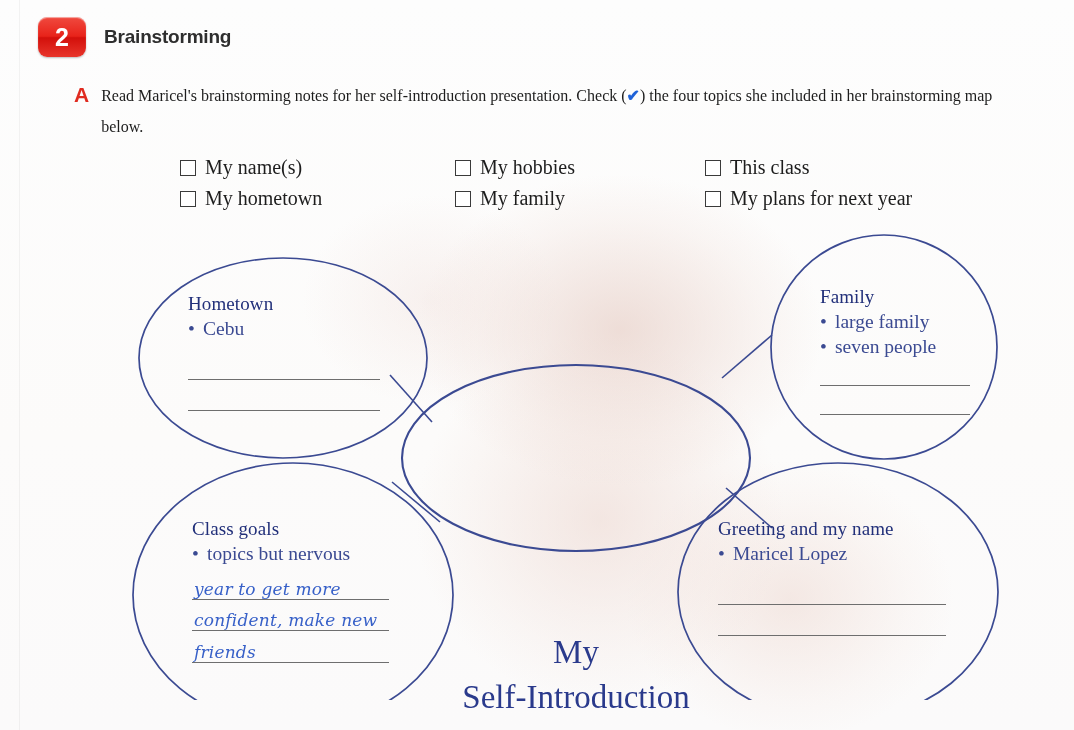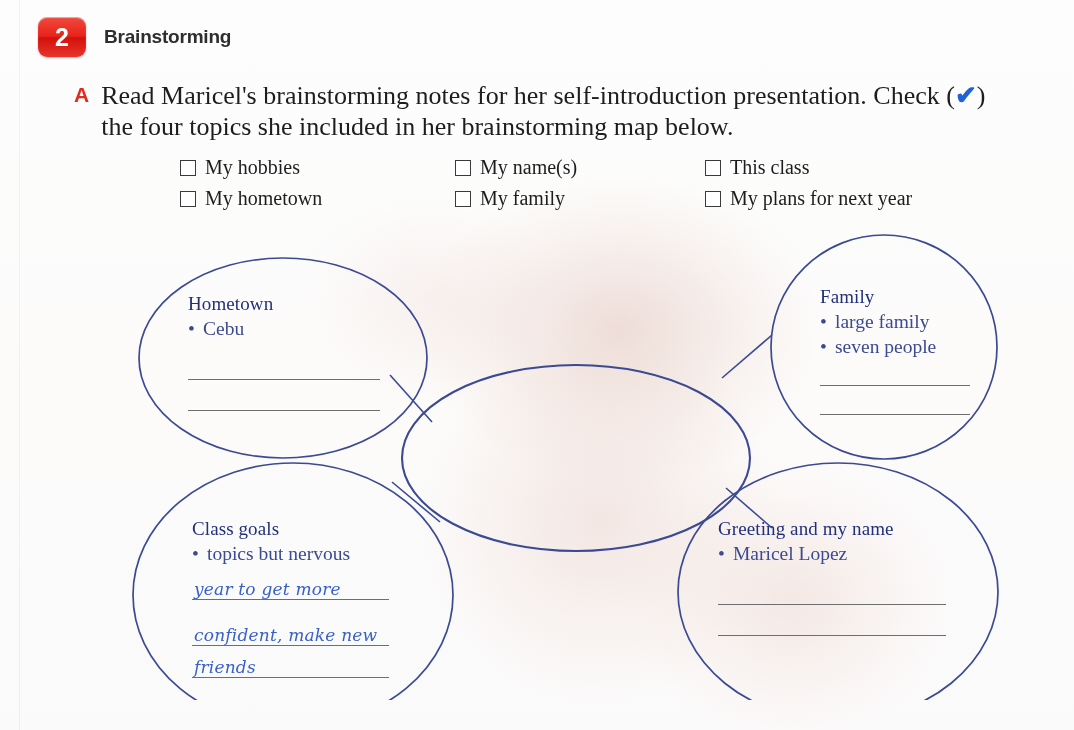--- a/index.html
+++ b/index.html
@@ -76,21 +76,21 @@
     gap: 12px;
   }
   .task-letter {
     font-family: "Liberation Sans", sans-serif;
     font-weight: bold;
     font-size: 21px;
     color: #e02b20;
     line-height: 30px;
   }
   .instruction-text {
-    font-size: 26px;
+    font-size: 16px;
     line-height: 31px;
     color: #1d1d1d;
     max-width: 915px;
   }
   .check-glyph {
     color: #1f62d8;
     font-weight: bold;
     font-family: "Liberation Sans", sans-serif;
   }
 
@@ -184,25 +184,25 @@
   </div>
 
   <div class="instruction">
     <div class="task-letter">A</div>
     <div class="instruction-text"><span>Read Maricel's brainstorming notes for her self-introduction presentation. Check (</span><span class="check-glyph">✔</span><span>) the four topics she included in her brainstorming map below.</span></div>
   </div>
 
   <div class="options">
     <div class="option">
       <span class="checkbox"></span>
+      <span>My name(s)</span>
+    </div>
+    <div class="option">
+      <span class="checkbox"></span>
       <span>My hobbies</span>
-    </div>
-    <div class="option">
-      <span class="checkbox"></span>
-      <span>My name(s)</span>
     </div>
     <div class="option">
       <span class="checkbox"></span>
       <span>This class</span>
     </div>
     <div class="option">
       <span class="checkbox"></span>
       <span>My hometown</span>
     </div>
     <div class="option">
@@ -246,27 +246,31 @@
       <div class="bubble-item">large family</div>
       <div class="bubble-item">seven people</div>
       <div class="rule" style="width:150px; margin-top:26px;"></div>
       <div class="rule" style="width:150px; margin-top:28px;"></div>
     </div>
 
     <div class="bubble" style="left:192px; top:288px; width:212px;">
       <div class="bubble-title">Class goals</div>
       <div class="bubble-item">topics but nervous</div>
       <div class="handwriting" style="width:195px; margin-top:13px;">year to get more</div>
-      <div class="handwriting" style="width:195px; margin-top:25px;">confident, make new</div>
+      <div class="handwriting" style="width:195px; margin-top:10px;">confident, make new</div>
       <div class="handwriting" style="width:195px; margin-top:11px;">friends</div>
     </div>
 
     <div class="bubble" style="left:718px; top:288px; width:250px;">
       <div class="bubble-title">Greeting and my name</div>
       <div class="bubble-item">Maricel Lopez</div>
       <div class="rule" style="width:228px; margin-top:38px;"></div>
       <div class="rule" style="width:228px; margin-top:30px;"></div>
     </div>
 
+    <div class="center-label">
+      <div>My</div>
+      <div>Self-Introduction</div>
+    </div>
 
   </div>
 
 </div>
 
 </body></html>

